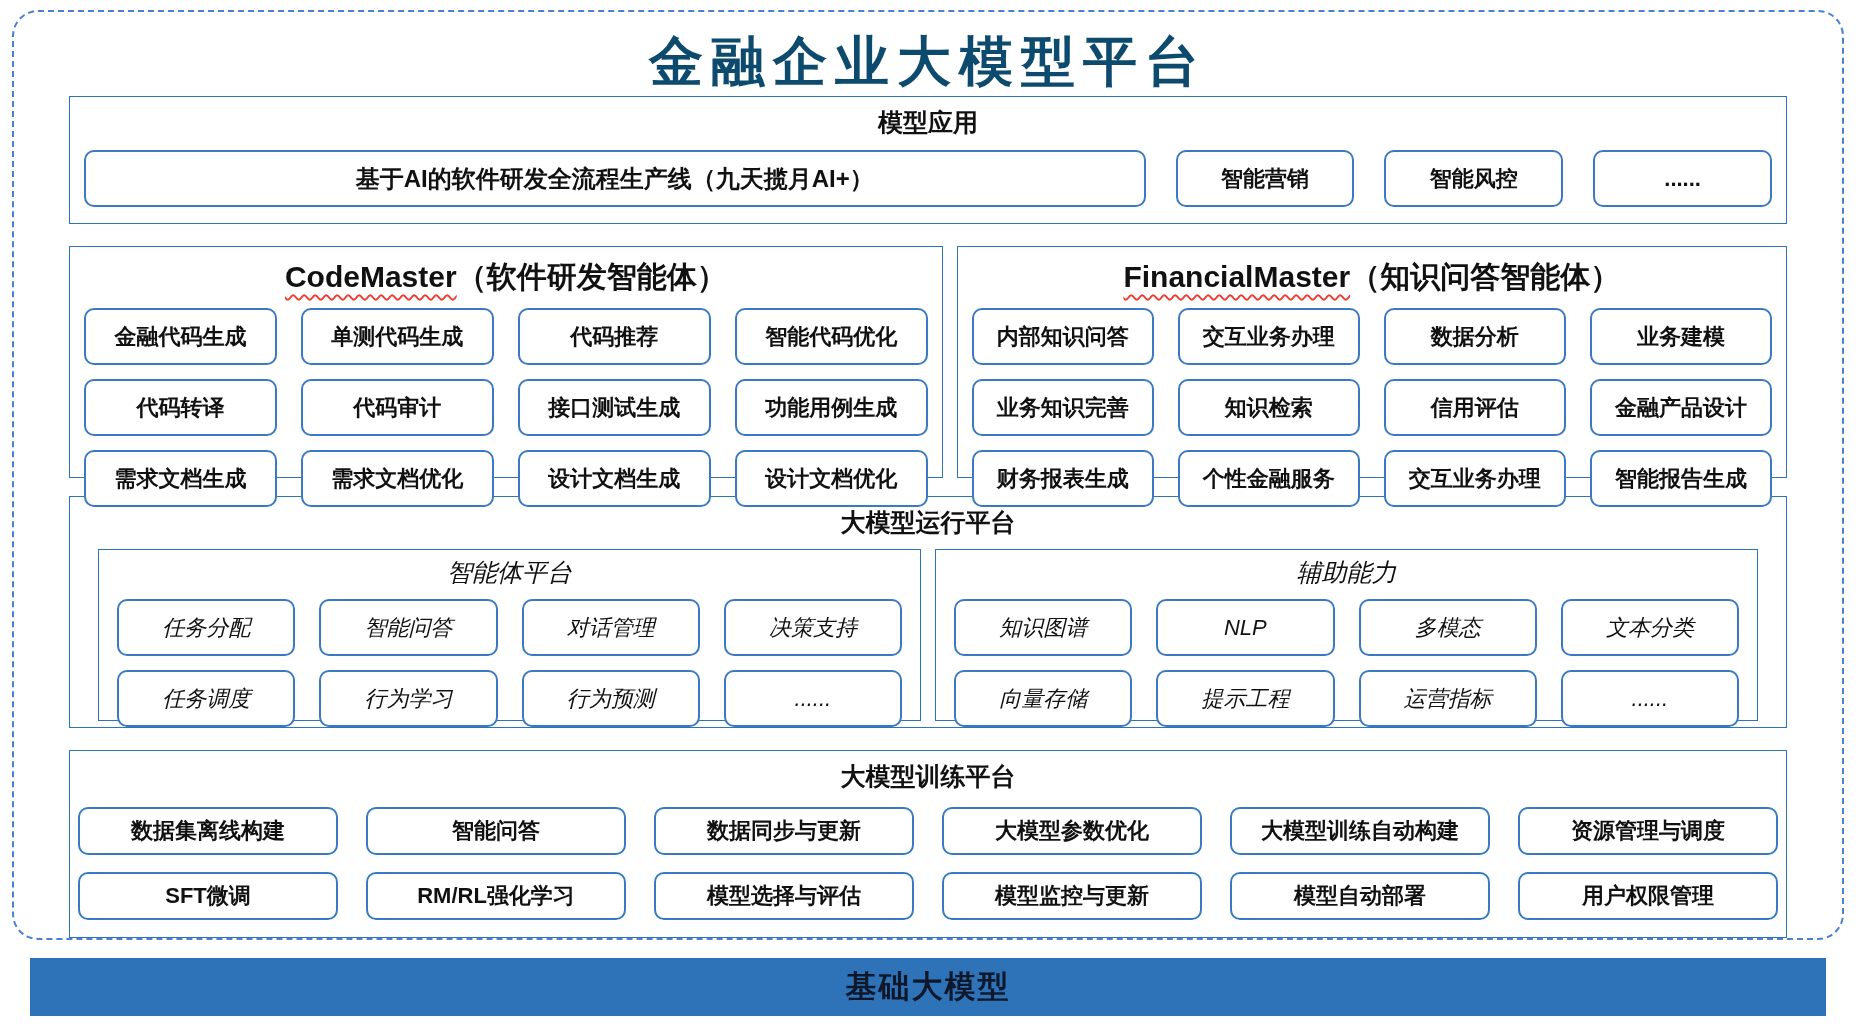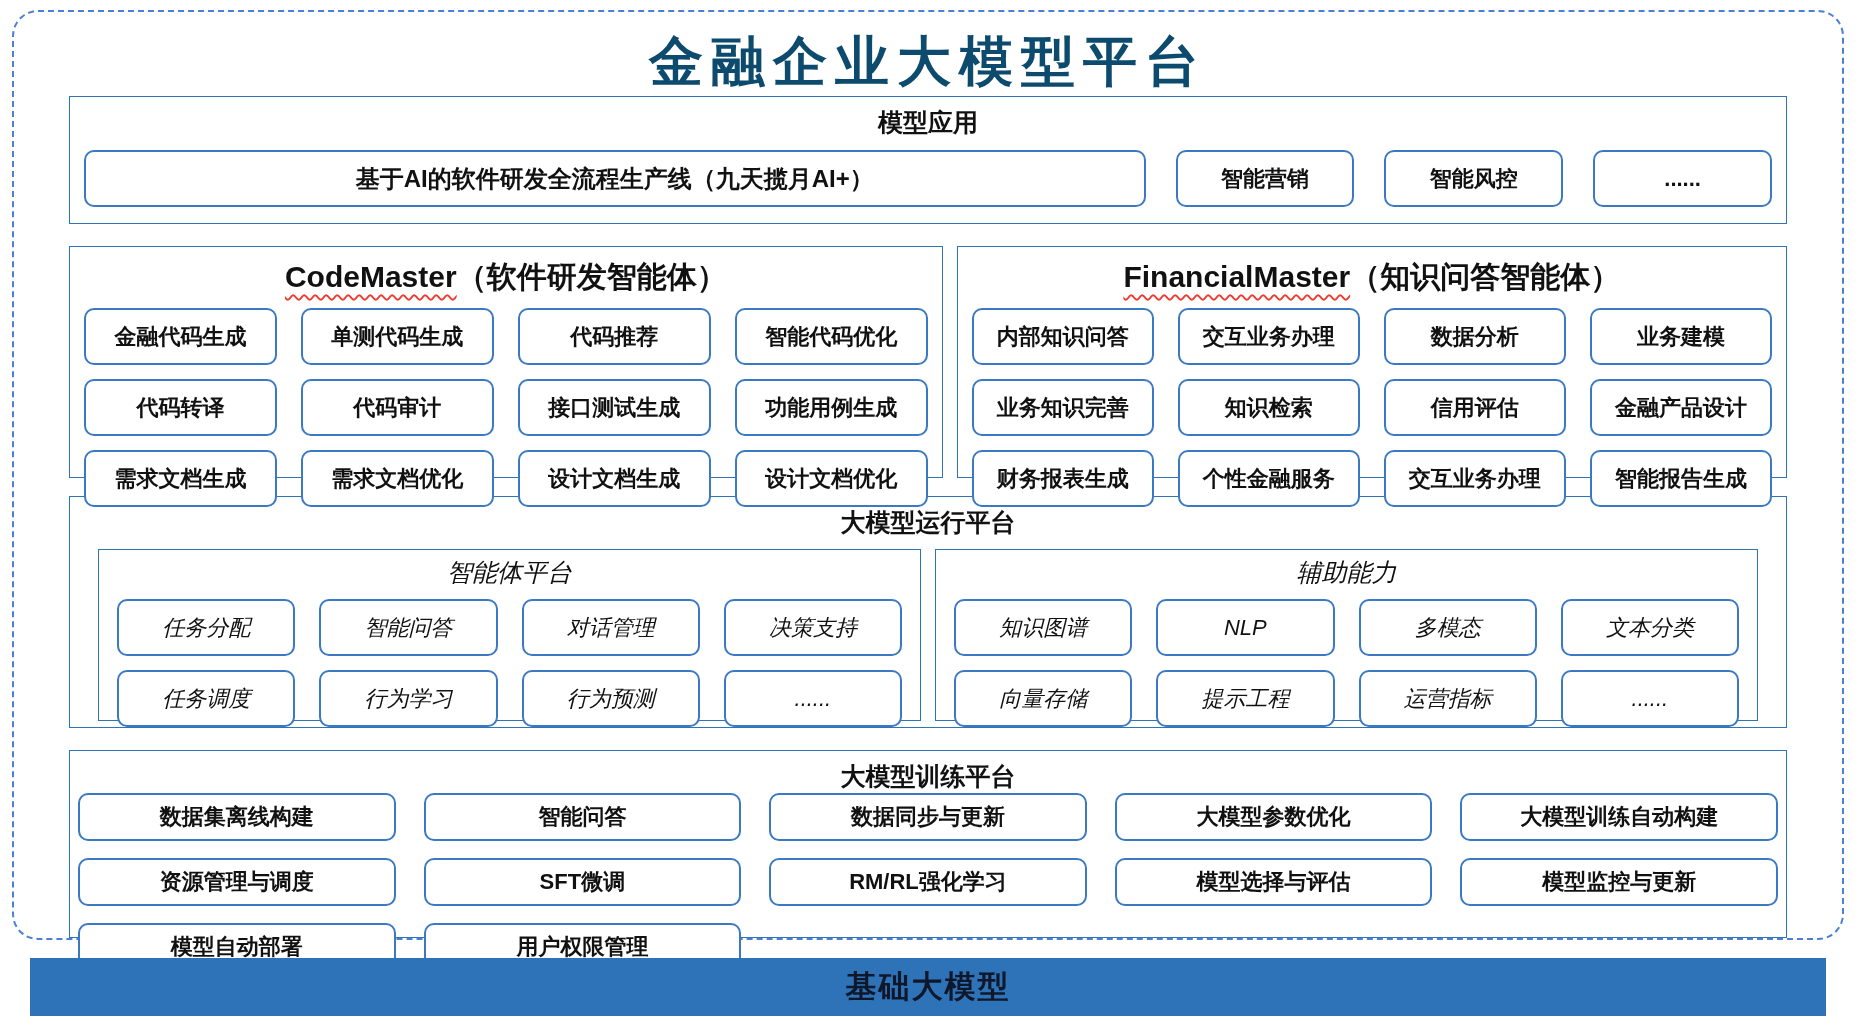--- a/index.html
+++ b/index.html
@@ -47,21 +47,21 @@
 
   
   .sec-runtime { height: 232px; }
   .runtime-inner { display: flex; gap: 14px; margin: 10px 28px 0; }
   .subbox { flex: 1; border: 1.5px solid #2e75b6; background: #fff; height: 172px; padding: 0 18px; font-style: italic; }
   .subbox-title { text-align: center; font-size: 25px; font-weight: 400; padding: 6px 0 10px; }
   .subbox .box { font-weight: 500; }
 
   
   .sec-train { height: 188px; padding: 0 8px; }
-  .grid6 { display: grid; grid-template-columns: repeat(5, 1fr); column-gap: 28px; row-gap: 17px; }
+  .grid6 { display: grid; grid-template-columns: repeat(6, 1fr); column-gap: 28px; row-gap: 17px; margin-top: 14px; }
   .grid6 .box { height: 48px; }
 
   
   .base-bar {
     position: absolute; left: 30px; top: 958px; width: 1796px; height: 58px;
     background: #2e73b8; color: #0f172a; display: flex; align-items: center;
     justify-content: center; font-size: 31px; font-weight: bold; letter-spacing: 2px;
   } .vgap18 { height: 18px; } .vgap22 { height: 22px; }
 </style>
 </head>

